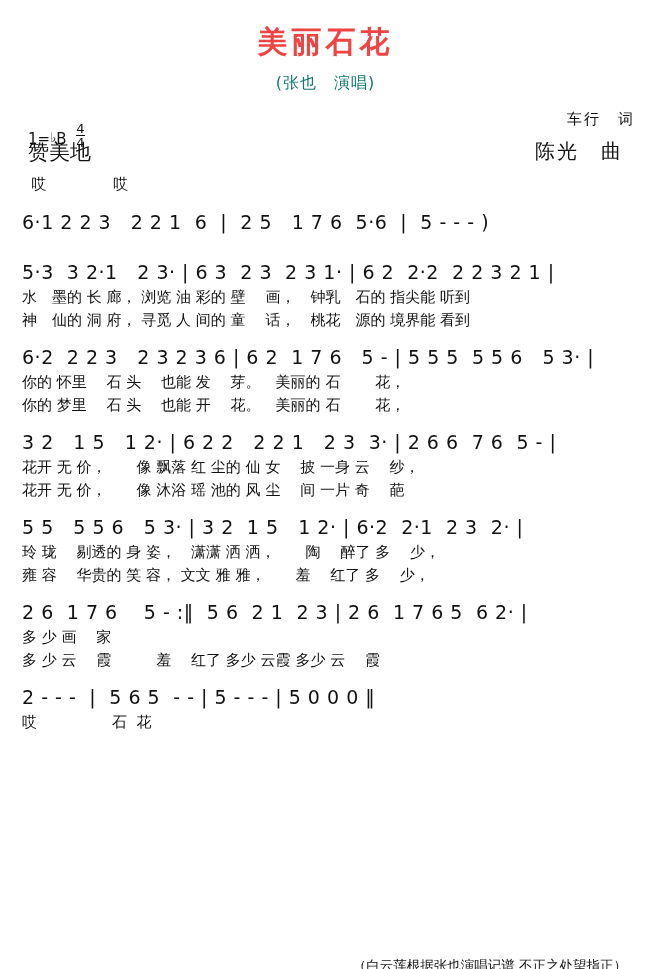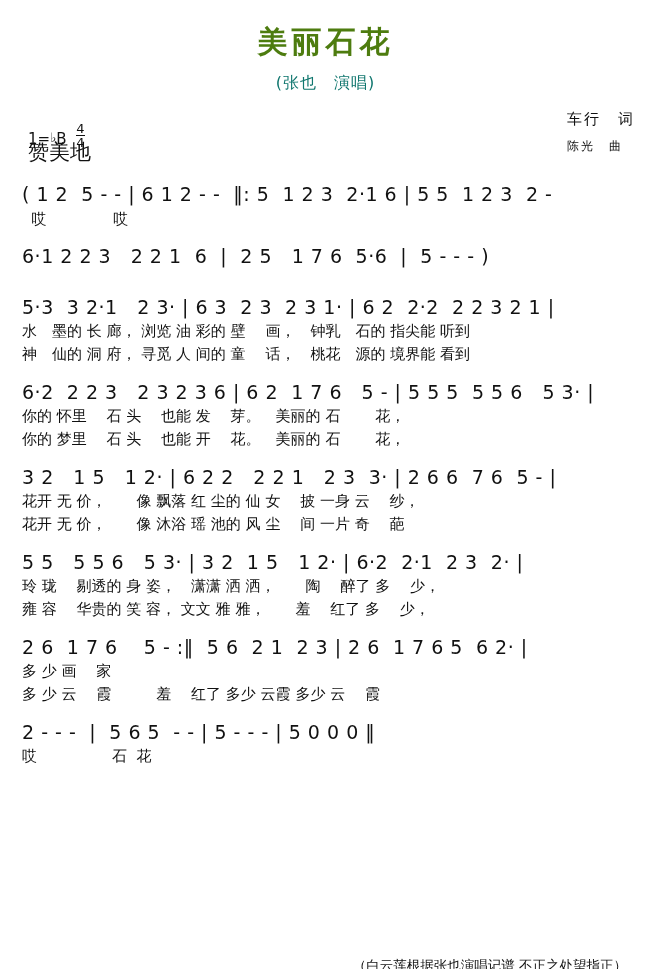--- a/index.html
+++ b/index.html
@@ -21,21 +21,21 @@
     height: 969px;
     box-sizing: border-box;
     padding: 0;
   }
   
   .title {
     text-align: center;
     font-family: "DejaVu Sans", sans-serif;
     font-size: 30px;
     font-weight: bold;
-    color: #4d7c0f;
+    color: #ef4444;
     letter-spacing: 4px;
     margin-top: 22px;
   }
   .subtitle {
     text-align: center;
     font-family: "DejaVu Sans", sans-serif;
     font-size: 16px;
     color: #0f766e;
     margin-top: 10px;
     letter-spacing: 1px;
@@ -78,21 +78,21 @@
     top: 2px;
     font-family: "DejaVu Sans", sans-serif;
     font-size: 15px;
     letter-spacing: 2px;
   }
   .credit2 {
     position: absolute;
     right: 28px;
     top: 30px;
     font-family: "DejaVu Sans", sans-serif;
-    font-size: 12px;
+    font-size: 20px;
     letter-spacing: 2px;
   }
   
   .systems {
     margin-top: 6px;
     padding: 0 22px;
   }
   .system {
     position: relative;
     margin-bottom: 6px;
@@ -141,21 +141,20 @@
       </span>
     </div>
     <div class="mood">赞美地</div>
     <div class="credit1">车行　词</div>
     <div class="credit2">陈光　曲</div>
   </div>
 
   <div class="systems">
 
     <div class="system">
-      <div class="notes-row">( 1 2  5 - - | 6 1 2 - -  ‖: 5  1 2 3  2·1 6 | 5 5  1 2 3  2 -</div>
       <div class="lyric-row">  哎              哎</div>
     </div>
 
     <div class="system">
       <div class="notes-row">6·1 2 2 3   2 2 1  6  |  2 5   1 7 6  5·6  |  5 - - - )</div>
       <div class="gap-sm"></div>
     </div>
 
     <div class="system">
       <div class="notes-row">5·3  3 2·1   2 3· | 6 3  2 3  2 3 1· | 6 2  2·2  2 2 3 2 1 |</div>

